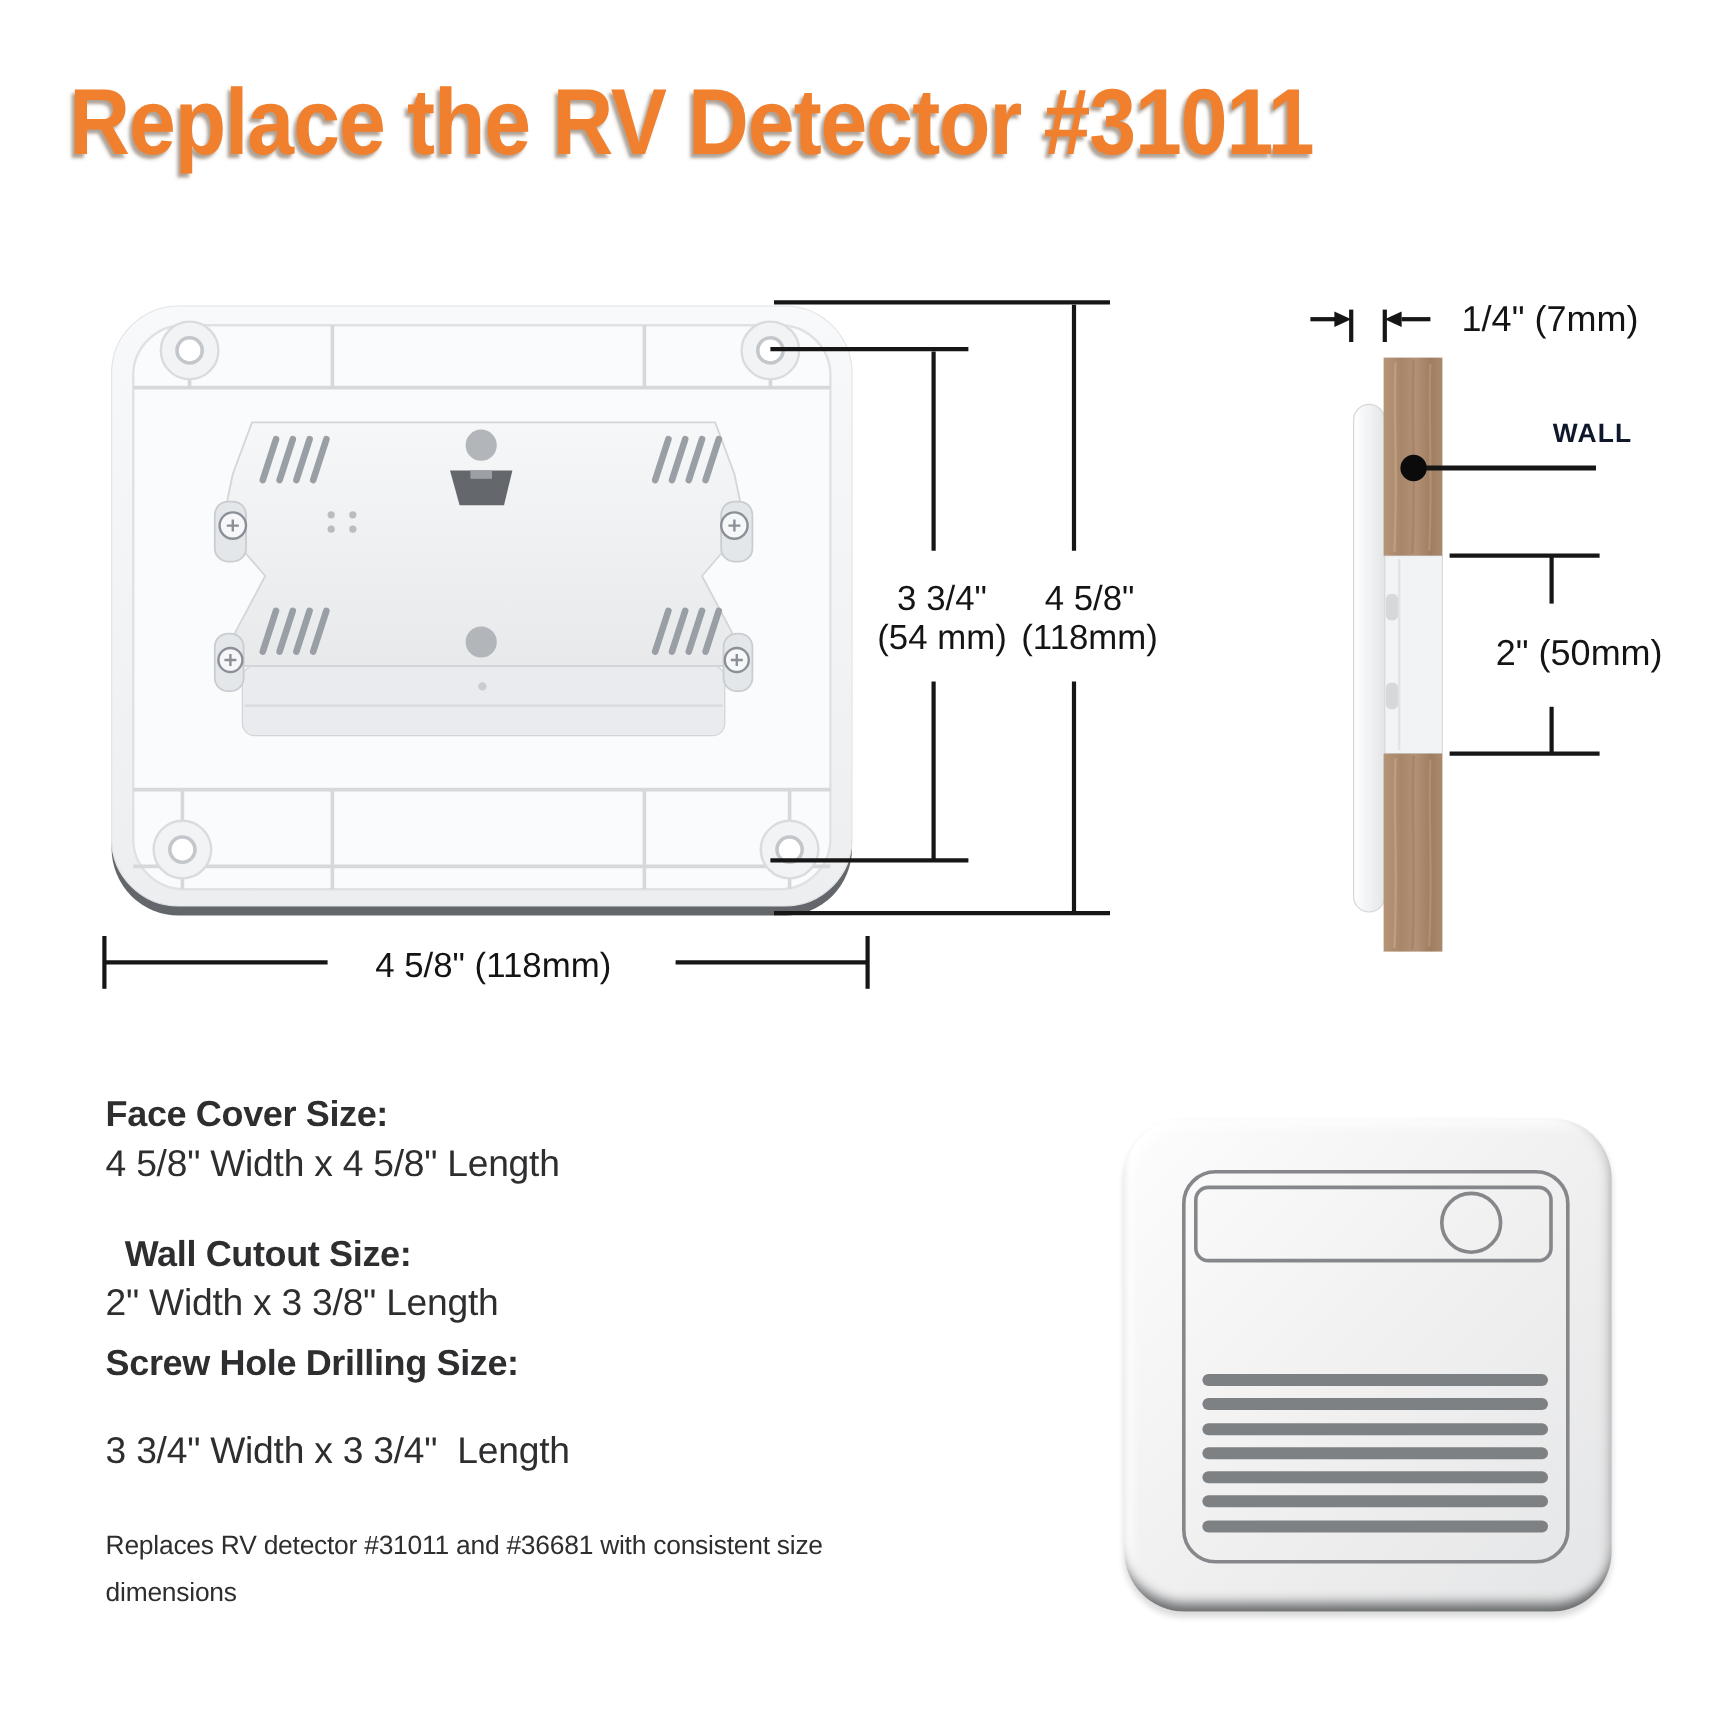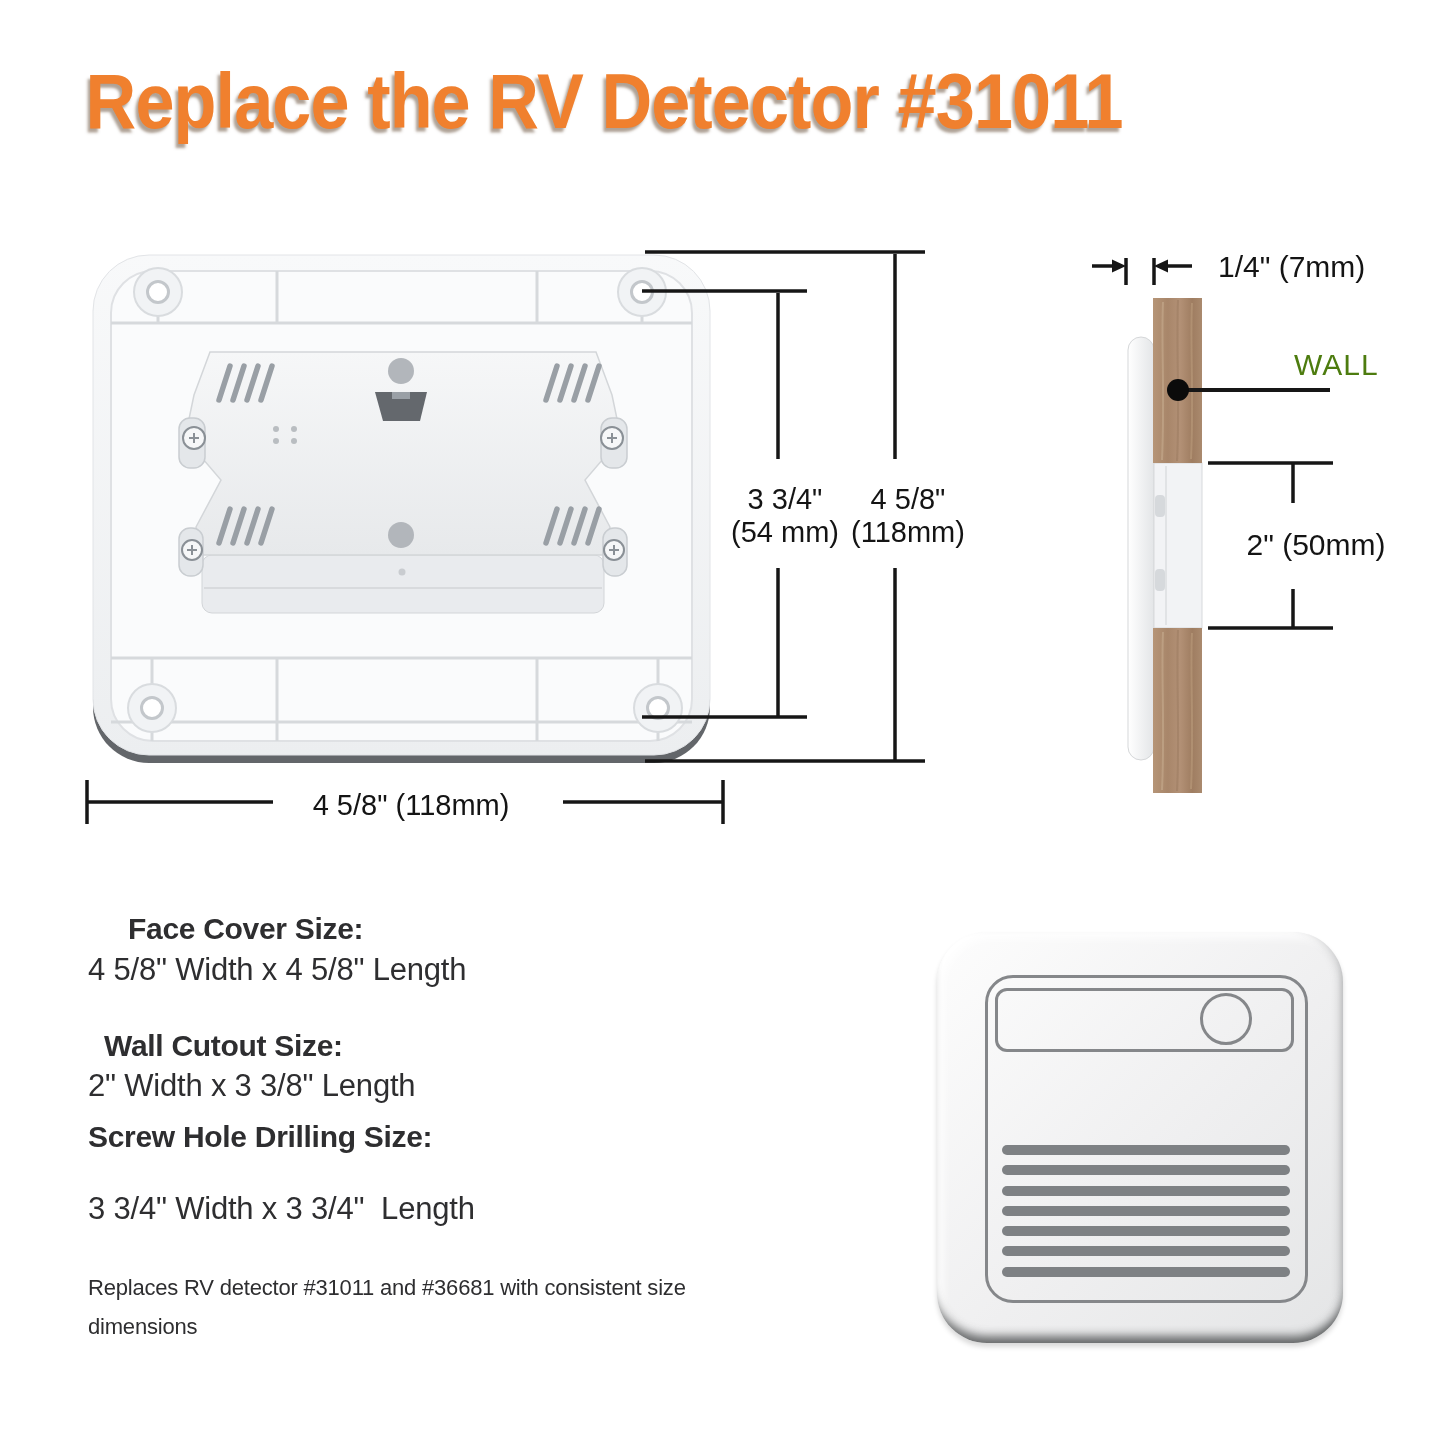--- a/index.html
+++ b/index.html
@@ -6,40 +6,40 @@
   body{
     width:1445px;height:1445px;position:relative;overflow:hidden;
     background:#ffffff;
     font-family:"Liberation Sans", sans-serif;
     color:#303032;
   }
   .abs{position:absolute;}
   
   .title-wrap{
     position:absolute;left:0;top:56px;width:1164px;
-    display:flex;justify-content:flex-end;padding-left:16px;
+    display:flex;justify-content:flex-start;
   }
   .title{
     display:inline-block;
     font-size:78px;font-weight:bold;letter-spacing:-1px;
     transform:scaleX(0.9);transform-origin:center;
     color:#F0802E;
     text-shadow:-3px 4px 3px rgba(96,70,45,0.5);
     white-space:nowrap;
   }
   
   .dim-label{
     position:absolute;font-size:29px;color:#141414;
     text-align:center;line-height:33px;white-space:nowrap;
   }
   .side-label{
     position:absolute;font-size:30px;color:#141414;white-space:nowrap;
   }
   .wall-label{
-    position:absolute;font-size:30px;font-weight:normal;color:#4d7c0f;
+    position:absolute;font-size:22px;font-weight:bold;color:#0f172a;
     letter-spacing:1px;white-space:nowrap;
   }
   
   .spec-heading{
     position:absolute;left:88px;font-size:30px;font-weight:bold;
     color:#2e2e30;letter-spacing:-0.3px;white-space:nowrap;
   }
   .spec-value{
     position:absolute;left:88px;font-size:31px;color:#2e2e30;
     white-space:pre-wrap;letter-spacing:-0.2px;
@@ -255,21 +255,21 @@
 <div class="dim-label" style="left:845px;top:483px;width:126px;">
   <div>4 5/8"</div>
   <div>(118mm)</div>
 </div>
 <div class="dim-label" style="left:286px;top:789px;width:250px;">4 5/8" (118mm)</div>
 
 <div class="side-label" style="left:1218px;top:250px;">1/4" (7mm)</div>
 <div class="wall-label" style="left:1294px;top:348px;">WALL</div>
 <div class="side-label" style="left:1236px;top:528px;width:160px;text-align:center;">2" (50mm)</div>
 
-<div class="spec-heading" style="top:912px;margin-left:40px;">Face Cover Size:</div>
+<div class="spec-heading" style="top:912px;">Face Cover Size:</div>
 <div class="spec-value" style="top:952px;">4 5/8" Width x 4 5/8" Length</div>
 
 <div class="spec-heading" style="top:1029px;margin-left:16px;">Wall Cutout Size:</div>
 <div class="spec-value" style="top:1068px;">2" Width x 3 3/8" Length</div>
 
 <div class="spec-heading" style="top:1120px;">Screw Hole Drilling Size:</div>
 <div class="spec-value" style="top:1191px;">3 3/4" Width x 3 3/4"  Length</div>
 
 <div class="spec-note" style="top:1268px;">Replaces RV detector #31011 and #36681 with consistent size dimensions</div>
 

